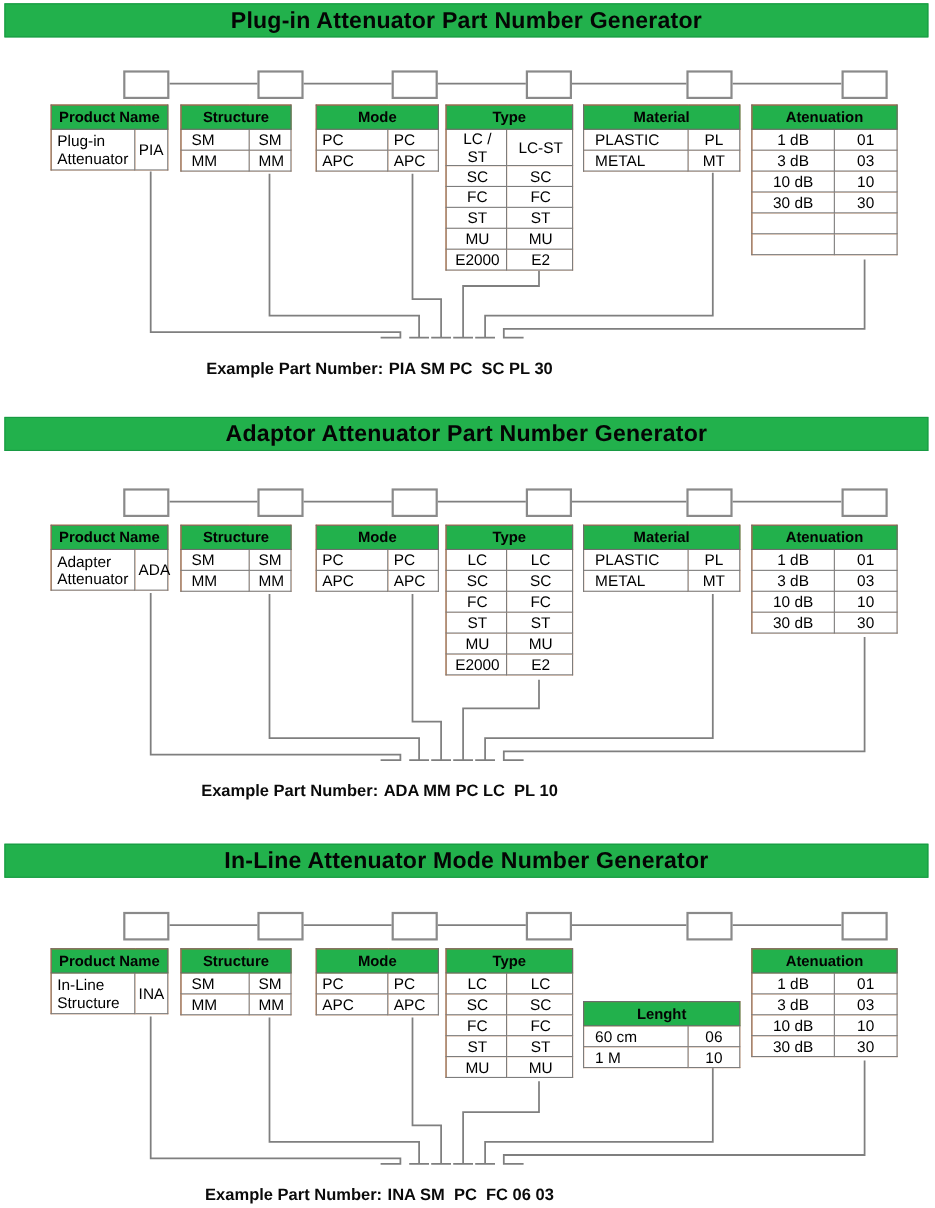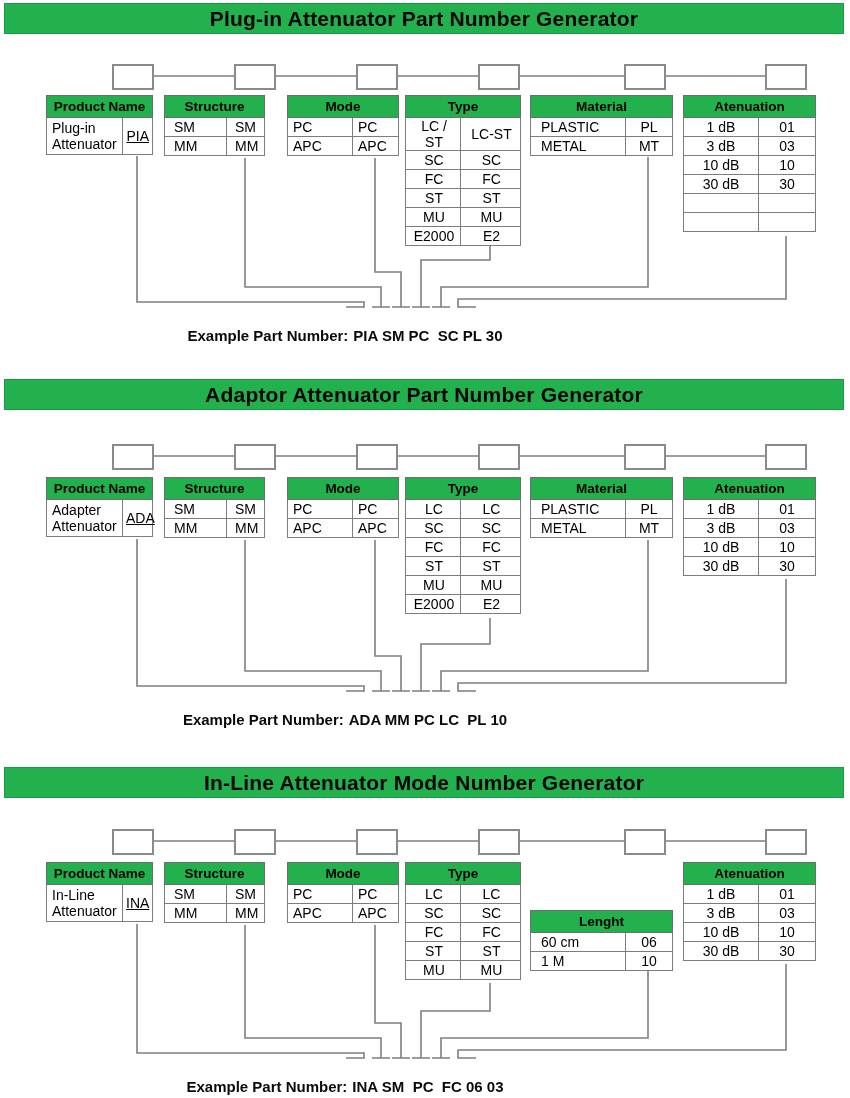--- a/index.html
+++ b/index.html
@@ -26,21 +26,21 @@
     background:var(--green);border:1.5px solid #6d6d6d;
     font-size:13.5px;font-weight:bold;height:21px;padding:0 2px;text-align:center;color:#030303;
   }
   table.gen td{
     border:1.5px solid #7d7d7d;font-size:14px;height:18px;padding:0 3px;
     vertical-align:middle;white-space:pre-line;line-height:16px;background:#fff;
   }
   table.gen tr.namerow td{height:36px;}
   
   table.t0 td.c0{text-align:left;padding-left:5px;}
-  table.t0 td.c1{text-align:right;text-decoration:underline;}
+  table.t0 td.c1{text-align:center;}
   table.t1 td.c0{text-align:left;padding-left:9px;}
   table.t1 td.c1{text-align:left;padding-left:8px;}
   table.t2 td.c0,table.t2 td.c1{text-align:left;padding-left:5px;}
   table.t3 td.c0,table.t3 td.c1{text-align:center;padding-left:5px;}
   table.t4 td.c0{text-align:left;padding-left:10px;}
   table.t4 td.c1{text-align:center;}
   table.t5 td.c0,table.t5 td.c1{text-align:center;}
   .example{
     position:absolute;left:120px;width:450px;text-align:center;
     font-size:15px;font-weight:bold;z-index:2;color:#0a0a0a;margin-top:16px;
@@ -423,21 +423,21 @@
           <col style="width: 30px;">
         </colgroup>
         <thead>
           <tr>
             <th colspan="2">Product Name</th>
           </tr>
         </thead>
         <tbody>
           <tr class="namerow">
             <td class="c0">In-Line
-Attenuator</td>
+Structure</td>
             <td class="c1">INA</td>
           </tr>
         </tbody>
       </table>
       <table class="gen t1" style="left: 164px; top: 862px; width: 100px;">
         <colgroup>
           <col style="width: 62px;">
           <col style="width: 38px;">
         </colgroup>
         <thead>

